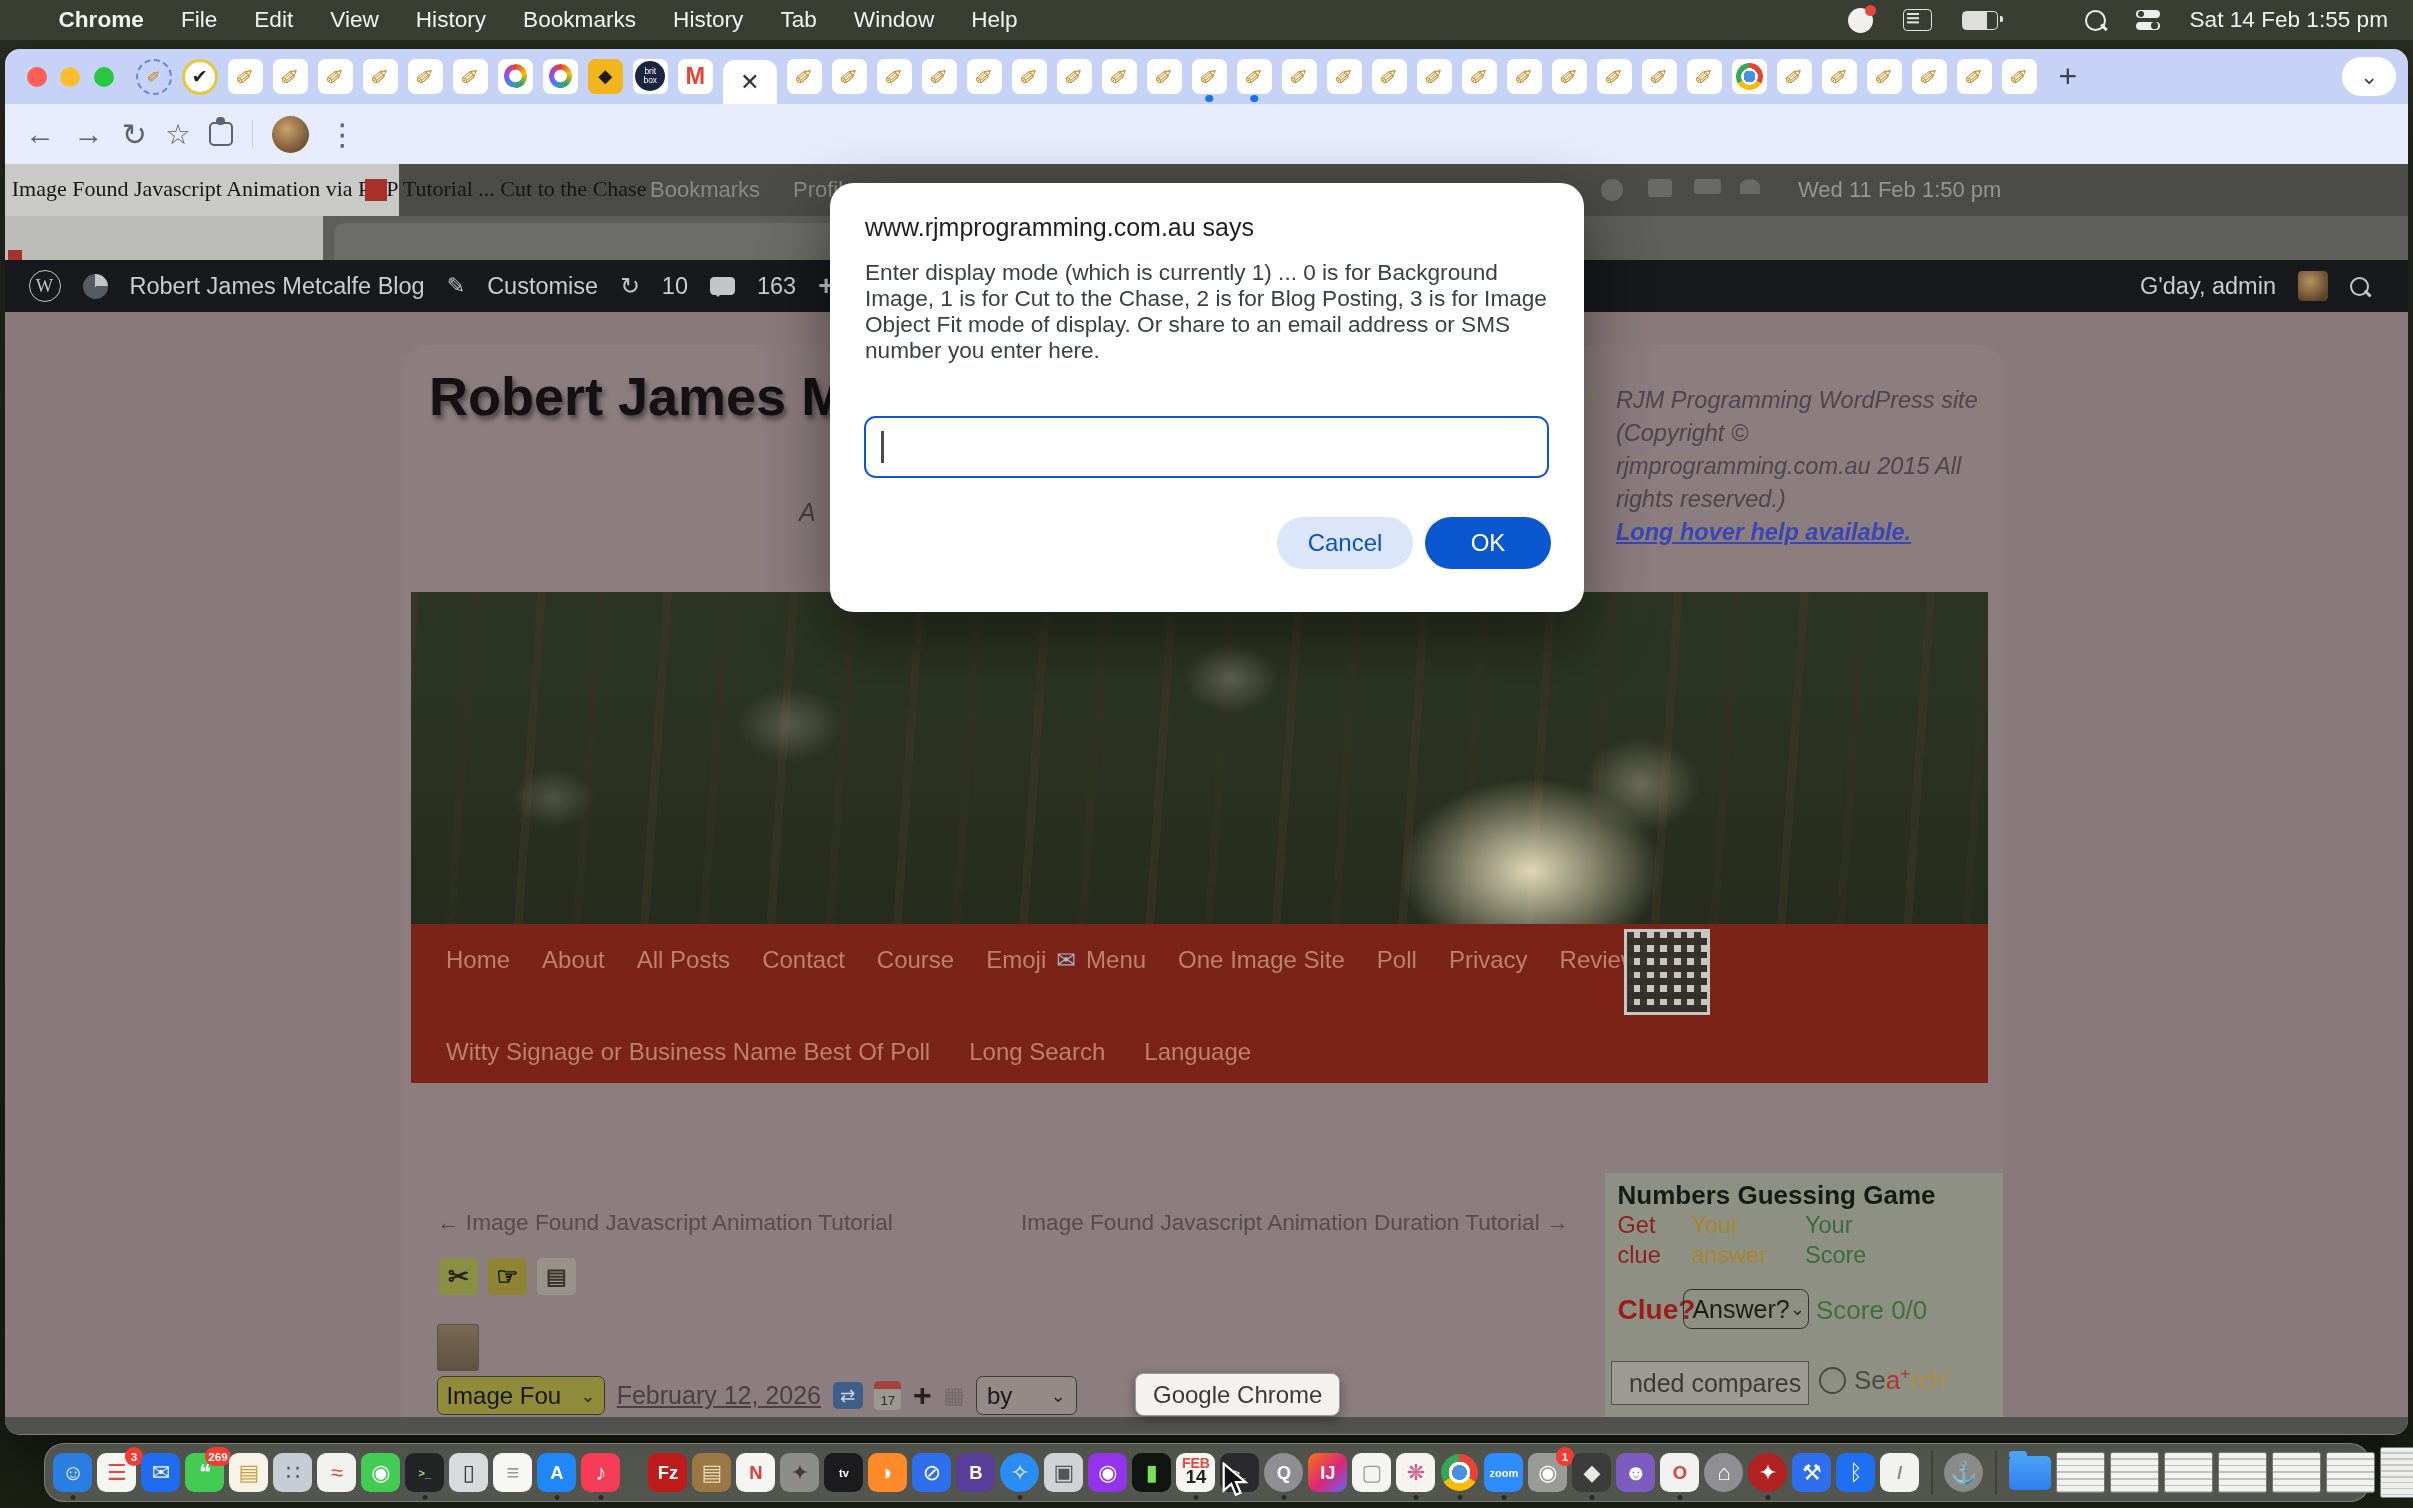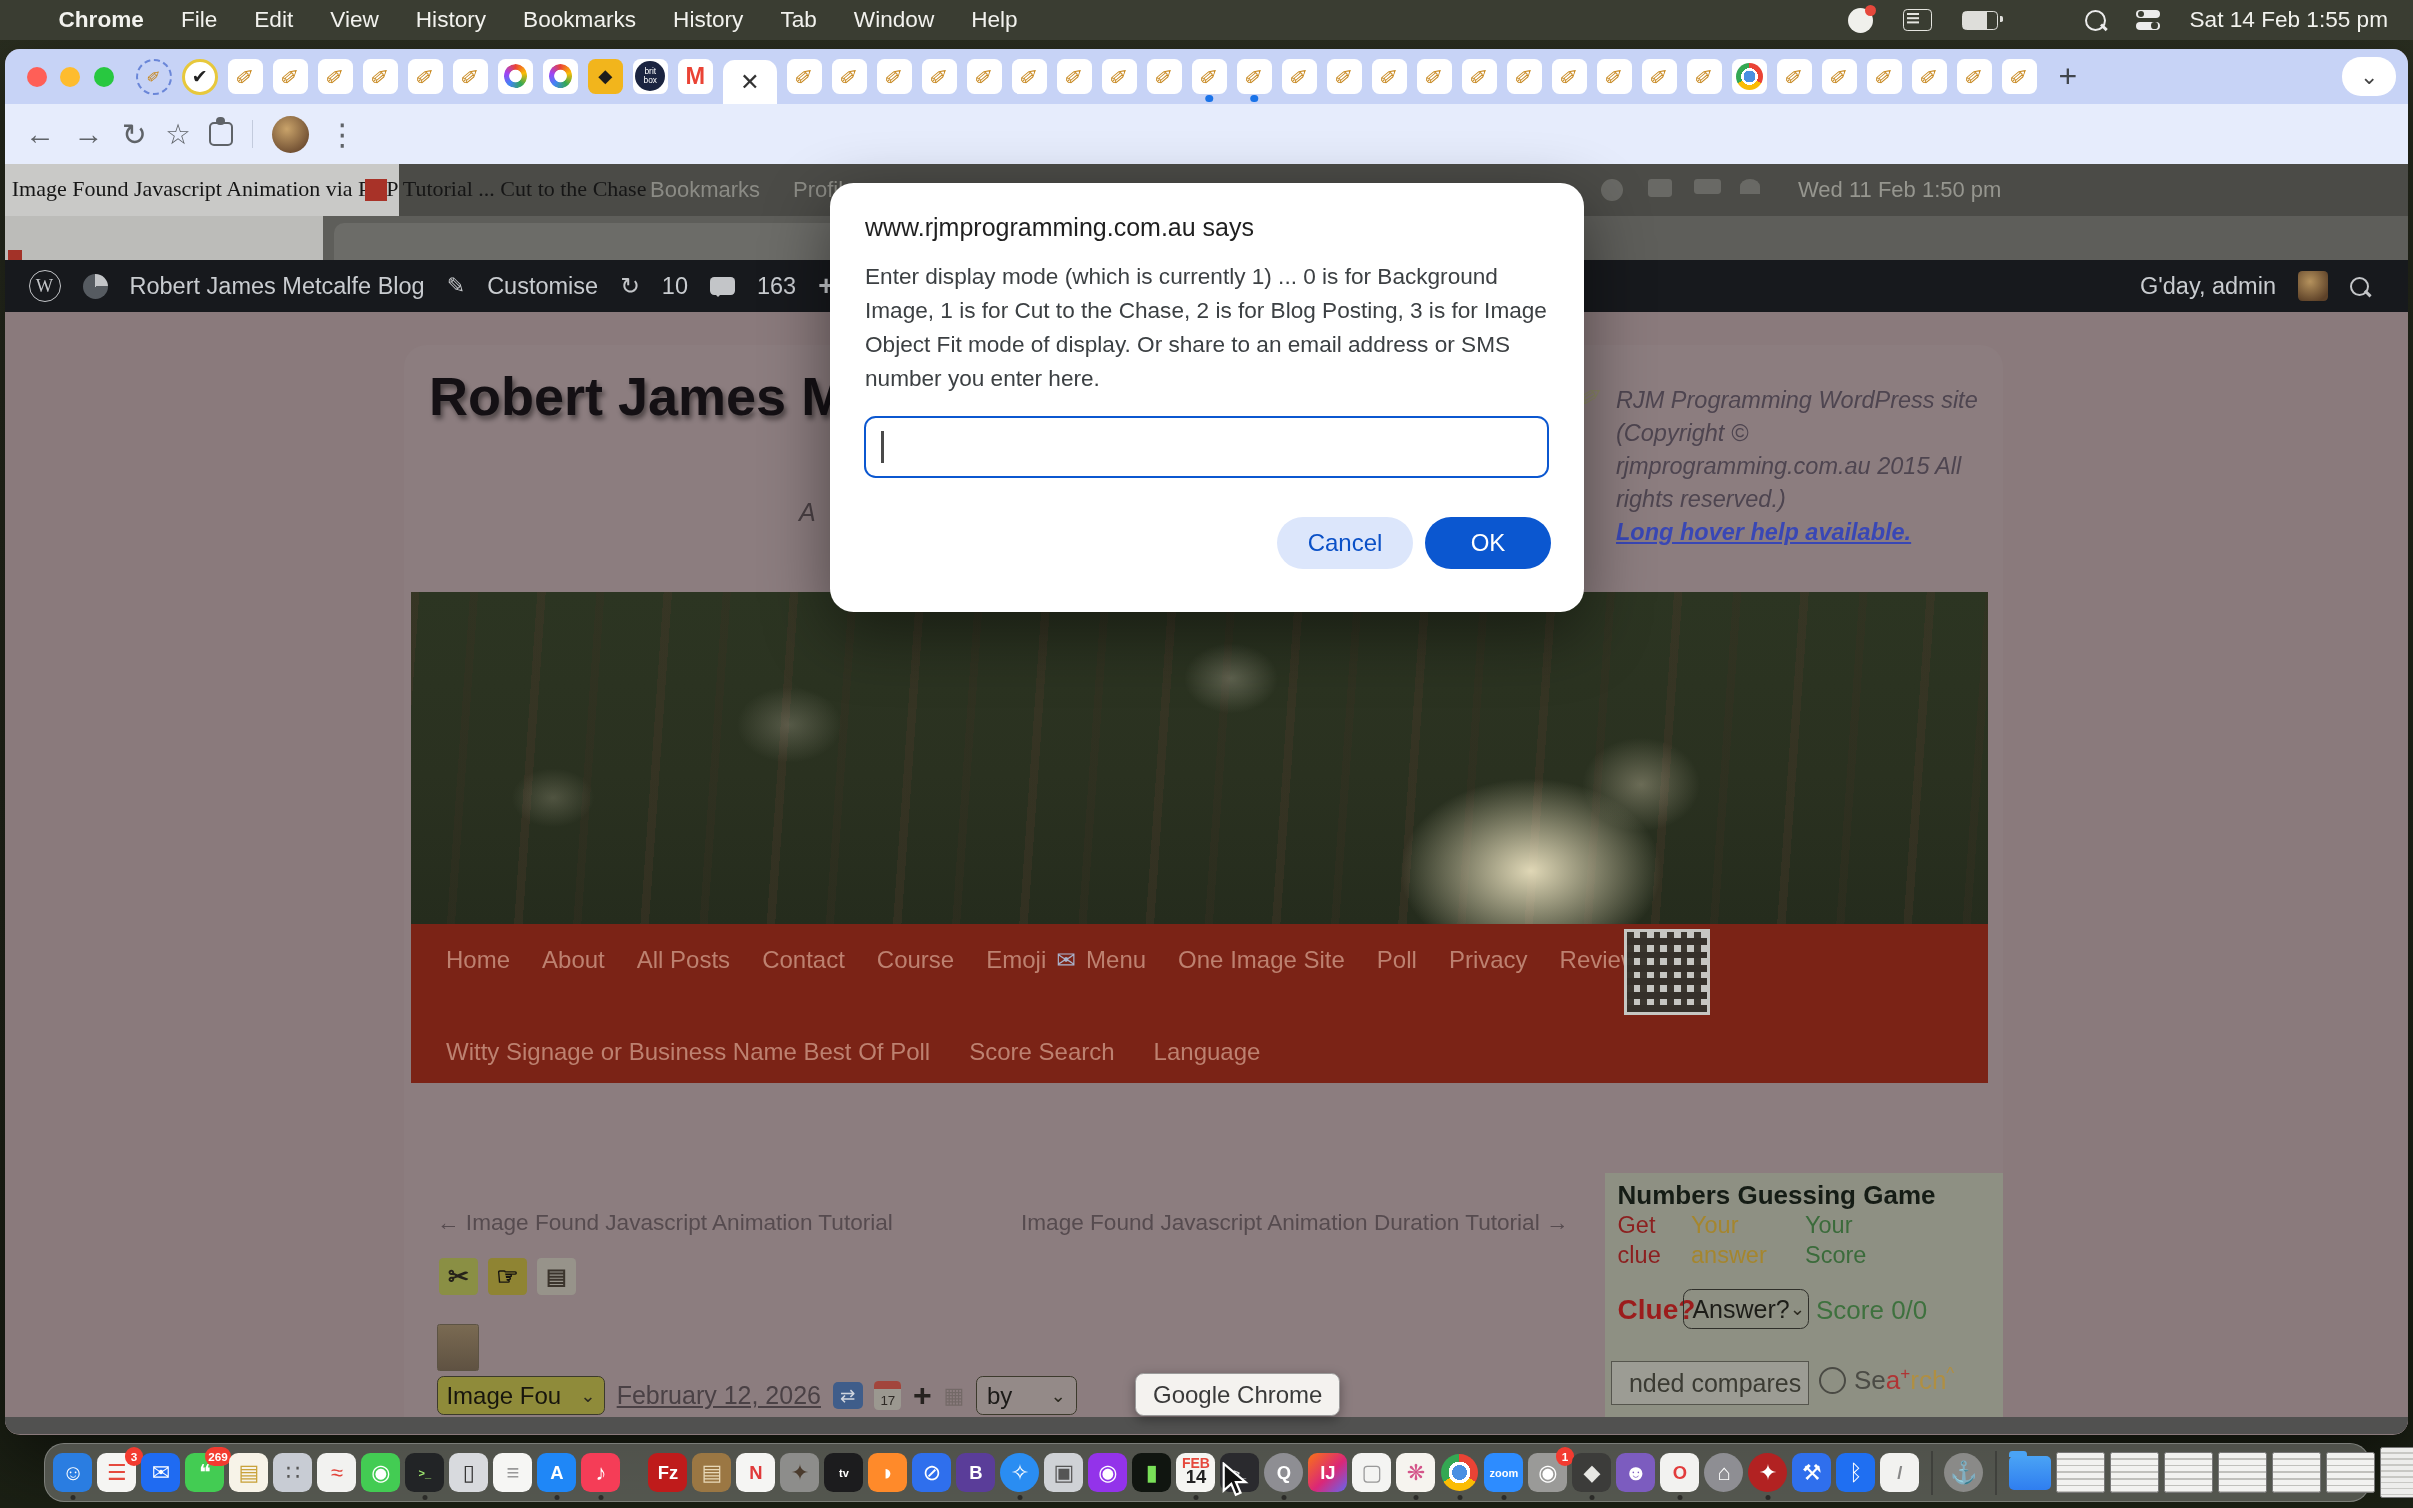--- a/index.html
+++ b/index.html
@@ -143,21 +143,21 @@
   #game-input{position:absolute;left:5.9px;top:188px;width:198px;height:44px;border:1.7px solid #55554d;background:#9c9c94;font-size:25px;color:#3b3b33;display:flex;align-items:center;padding:0 17px;box-sizing:border-box;white-space:nowrap;overflow:hidden;}
   #game-radio{position:absolute;left:214px;top:194px;width:27px;height:27px;border:2.5px solid #4a4a44;border-radius:50%;box-sizing:border-box;}
   #game-search{position:absolute;left:249px;top:191px;font-size:26px;}
   #game-search sup{font-size:17px;}
   .game-part-dots span{position:absolute;top:250px;border:2.5px solid #55554d;box-sizing:border-box;}
   
   #win-bottom{position:absolute;left:0;bottom:0;width:2403px;height:17px;background:#515150;border-radius:0 0 13.4px 13.4px;}
   
   #dialog{position:absolute;left:830px;top:183px;width:754px;height:429px;background:#fff;border-radius:23.5px;box-shadow:0 22px 67px rgba(0,0,0,.45);z-index:50;}
   #dlg-title{position:absolute;left:35px;top:30px;font-size:25px;font-weight:500;color:#1f1f1f;}
-  #dlg-body{position:absolute;left:35px;top:77px;width:692px;font-size:22.6px;line-height:34px;color:#3c4043;}
+  #dlg-body{position:absolute;left:35px;top:77px;width:692px;font-size:22.6px;line-height:26px;color:#3c4043;}
   #dlg-input{position:absolute;left:34px;top:233px;width:685px;height:62px;border:2.5px solid #0b57d0;border-radius:11.7px;background:#fff;box-sizing:border-box;}
   #dlg-caret{position:absolute;left:15px;top:13.4px;width:2.5px;height:32px;background:#4a4a4a;}
   .dlg-btn{position:absolute;top:334px;height:52px;border-radius:26px;display:flex;align-items:center;justify-content:center;font-size:24px;font-weight:500;}
   #dlg-cancel{left:447px;width:136px;background:#dce6fb;color:#0a50c7;}
   #dlg-ok{left:595px;width:126px;background:#0b57d0;color:#fff;}
   
   #dock{position:absolute;left:44px;top:1443px;width:2326px;height:59px;border-radius:20px;
     background:rgba(125,127,122,.58);border:0.8px solid rgba(255,255,255,.25);
     display:flex;align-items:center;padding:0 8.4px;gap:5px;z-index:60;box-sizing:border-box;}
   .dk{width:39px;height:39px;border-radius:9.2px;display:flex;align-items:center;justify-content:center;font-size:22px;position:relative;flex:0 0 auto;color:#fff;}
@@ -422,21 +422,21 @@
             <span>Course</span>
             <span>Emoji <span class="nav-email">✉</span> Menu</span>
             <span>One Image Site</span>
             <span>Poll</span>
             <span>Privacy</span>
             <span>Review</span>
           </div>
         <div id="nav-qr"></div>
         <div id="nav-row2">
             <span>Witty Signage or Business Name Best Of Poll</span>
-            <span>Score Search</span>
+            <span>Long Search</span>
             <span>Language</span>
           </div>
       </div>
 
       <div id="prev-link">← Image Found Javascript Animation Tutorial</div>
       <div id="next-link">Image Found Javascript Animation Duration Tutorial →</div>
       <div id="post-title">
         <span class="h-ico scissors">✂</span>
         <span class="h-ico point">☞</span>
         <span class="h-ico book">▤</span>

